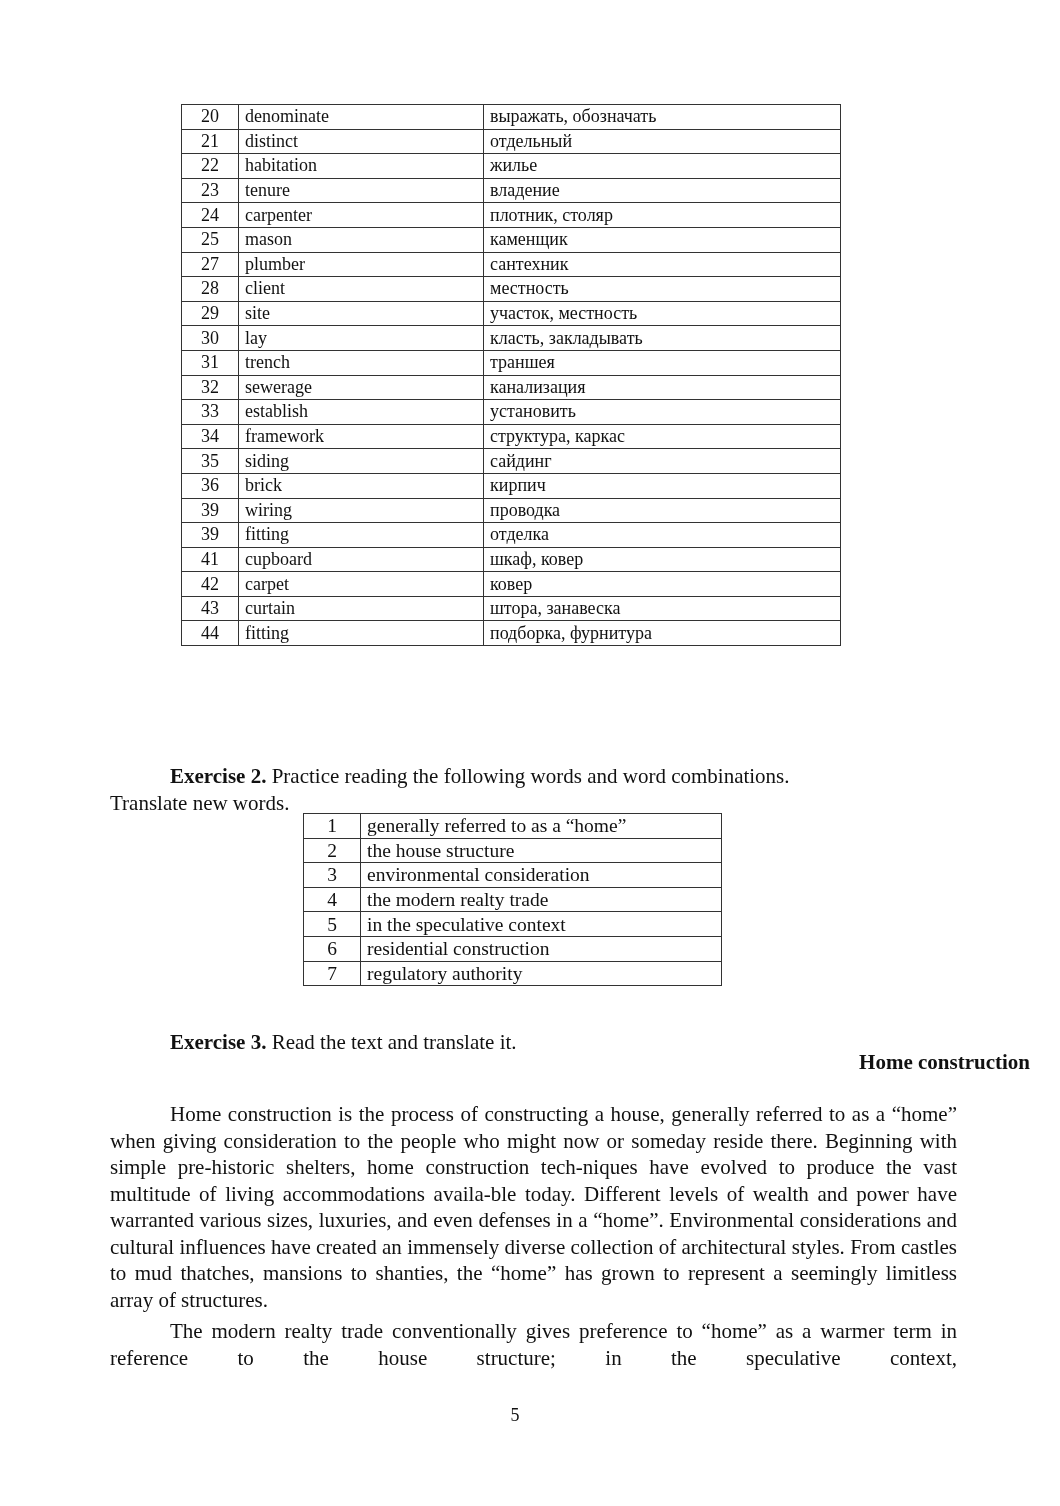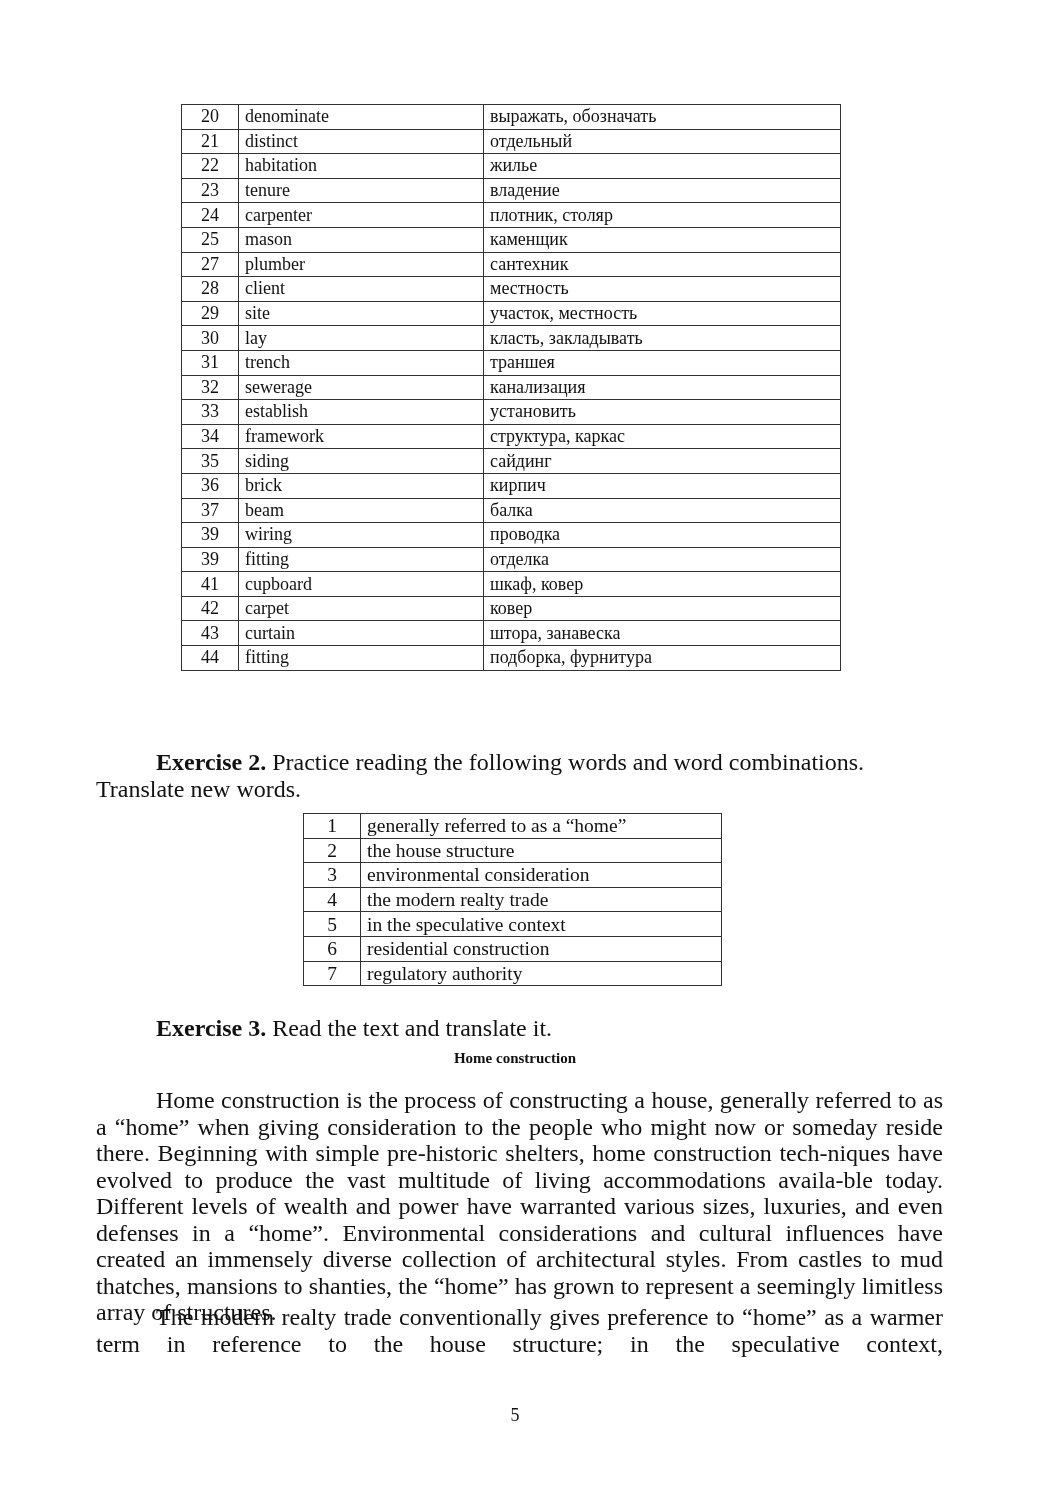--- a/index.html
+++ b/index.html
@@ -15,40 +15,40 @@
     .vocab-table td {
       border: 1.5px solid #333; height: 23.6px; padding: 0 6px;
       line-height: 23px; white-space: nowrap;
     }
     .vocab-table td.num { width: 46px; text-align: center; padding: 0 5px; }
     .vocab-table td.en { width: 232px; }
     .vocab-table td.ru { width: 344px; }
 
     .para {
       position: absolute; left: 92px; width: 847px;
-      font-size: 24px; line-height: 26.5px; text-align: justify;
-      text-align-last: auto; margin: 4px;
+      font-size: 21px; line-height: 26.5px; text-align: justify;
+      text-align-last: auto; margin: 18px;
     }
     .indent { text-indent: 60px; }
     .bold { font-weight: bold; }
 
     .phrase-table {
       position: absolute; left: 303px; top: 813px;
       border-collapse: collapse; font-size: 19.5px;
     }
     .phrase-table td {
       border: 1.5px solid #333; height: 23.6px; padding: 0 6px;
       line-height: 23px; white-space: nowrap;
     }
     .phrase-table td.num { width: 46px; text-align: center; padding: 0 5px; }
     .phrase-table td.txt { width: 348px; }
 
     .heading {
       position: absolute; left: 0; width: 1030px; top: 1050px;
-      text-align: center; font-weight: bold; font-size: 15px;
+      text-align: right; font-weight: bold; font-size: 21px;
     }
     .page-number {
       position: absolute; left: 0; width: 1030px; top: 1405px;
       text-align: center; font-size: 18px;
     }
     .justify-line { text-align: justify; text-align-last: justify; }
   </style>
 </head>
 <body>
 
@@ -128,25 +128,20 @@
         <td class="num">35</td>
         <td class="en">siding</td>
         <td class="ru">сайдинг</td>
       </tr>
       <tr>
         <td class="num">36</td>
         <td class="en">brick</td>
         <td class="ru">кирпич</td>
       </tr>
       <tr>
-        <td class="num">37</td>
-        <td class="en">beam</td>
-        <td class="ru">балка</td>
-      </tr>
-      <tr>
         <td class="num">39</td>
         <td class="en">wiring</td>
         <td class="ru">проводка</td>
       </tr>
       <tr>
         <td class="num">39</td>
         <td class="en">fitting</td>
         <td class="ru">отделка</td>
       </tr>
       <tr>

